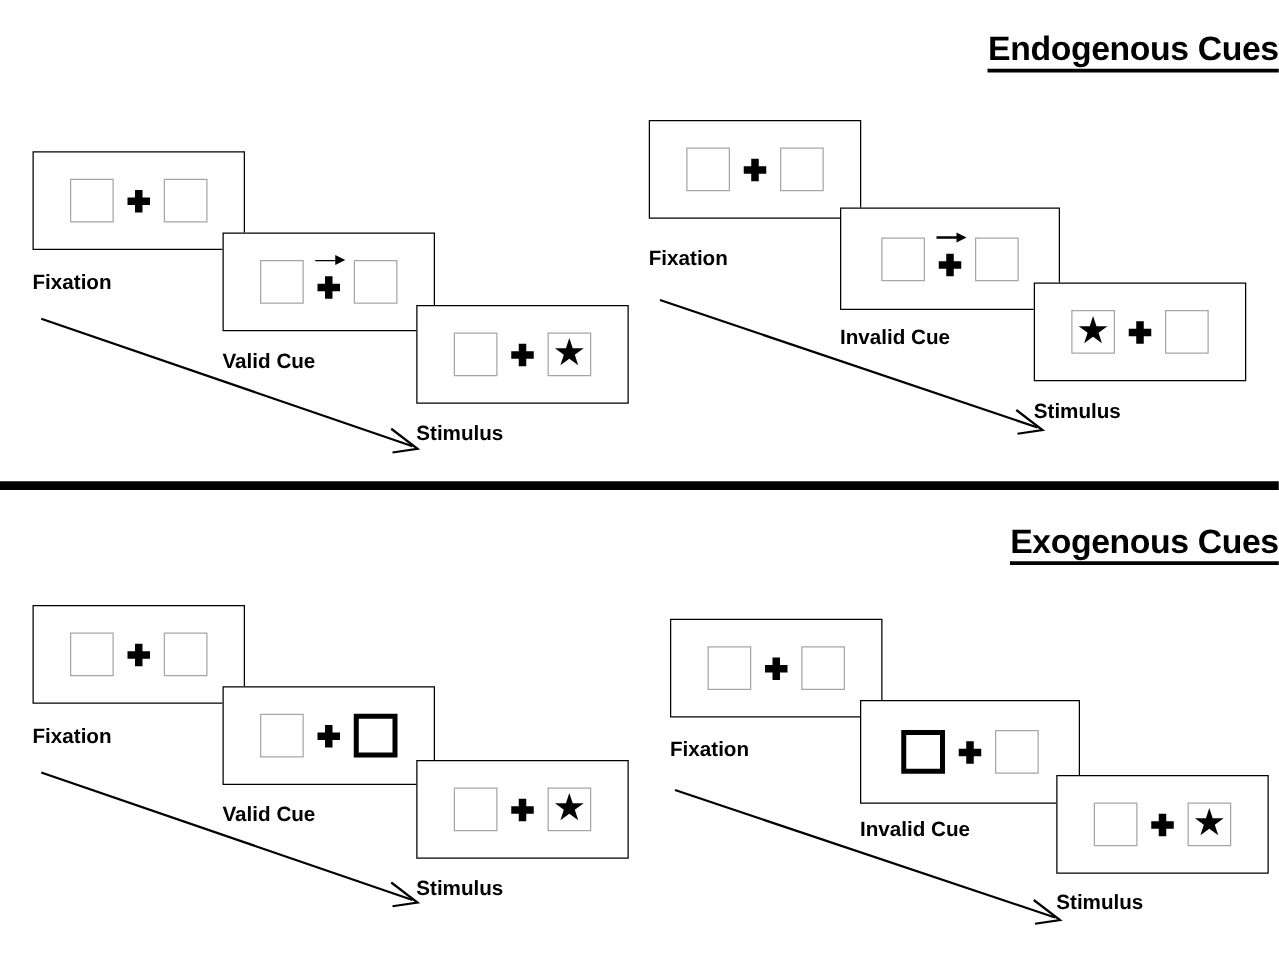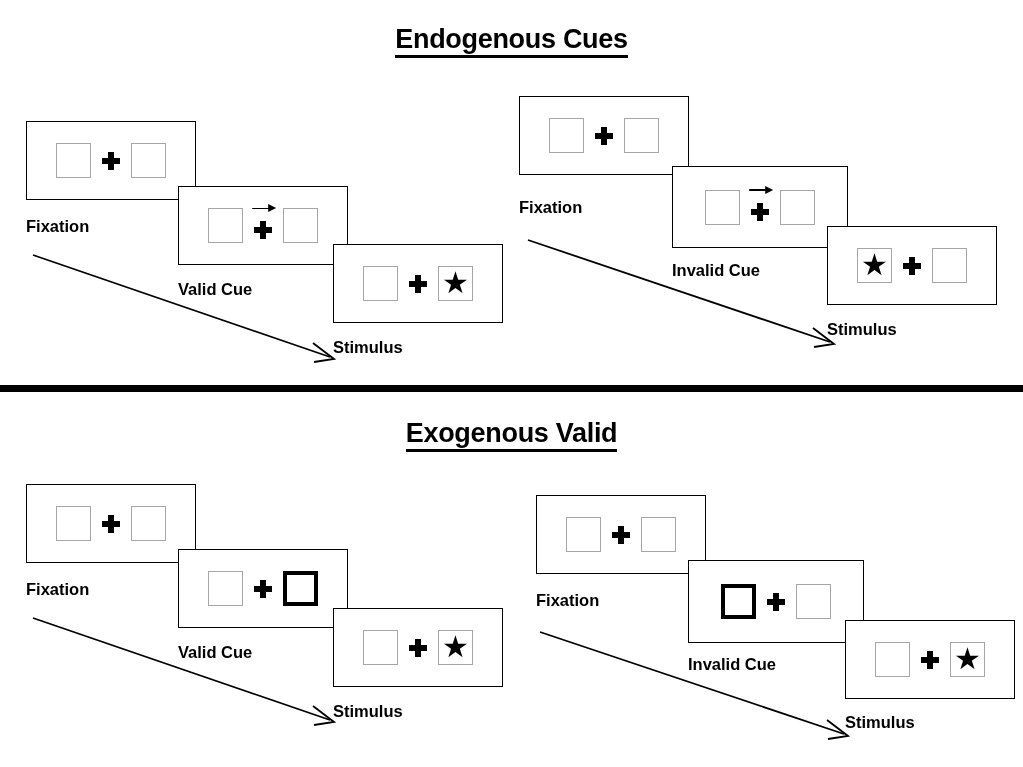--- a/index.html
+++ b/index.html
@@ -13,21 +13,21 @@
     position: relative;
     font-family: "Liberation Sans", sans-serif;
     overflow: hidden;
   }
 
   .section { position: absolute; left: 0; top: 0; width: 1023px; }
 
   .section-title {
     position: absolute;
     width: 1023px;
-    text-align: center;
+    text-align: right;
     font-size: 27px;
     font-weight: bold;
     color: #000000;
     letter-spacing: -0.3px;
   }
   .section-title span {
     border-bottom: 3px solid #000;
     padding-bottom: 1px;
   }
 
@@ -237,21 +237,21 @@
     <line x1="8" y1="10" x2="310" y2="112" stroke="#000" stroke-width="1.8"></line>
     <polyline points="293,98 314,114 294,117" fill="none" stroke="#000" stroke-width="1.8"></polyline>
   </svg>
 </div>
 
 <div class="divider" style="top:385px;"></div>
 
 <div class="section">
 
   <div class="section-title" style="top:418px;">
-    <span>Exogenous Valid</span>
+    <span>Exogenous Cues</span>
   </div>
 
   <div class="frame" style="left:26px; top:484px; width:170px; height:79px;">
     <div class="frame-inner">
       <div class="box"></div>
       <div class="center-col">
         <div class="plus"></div>
       </div>
       <div class="box"></div>
     </div>

